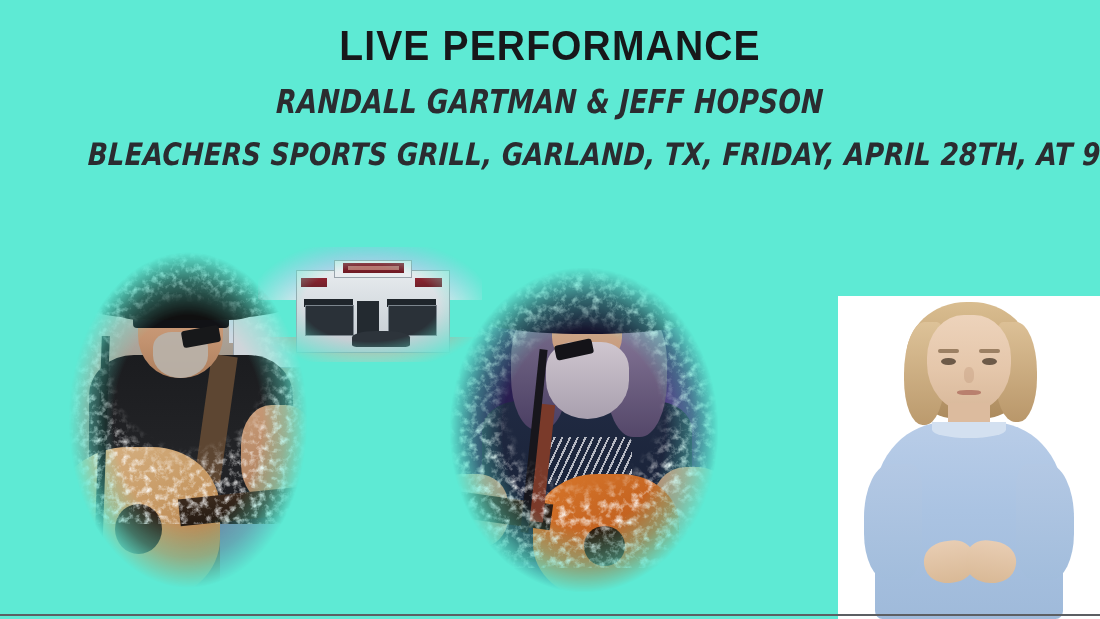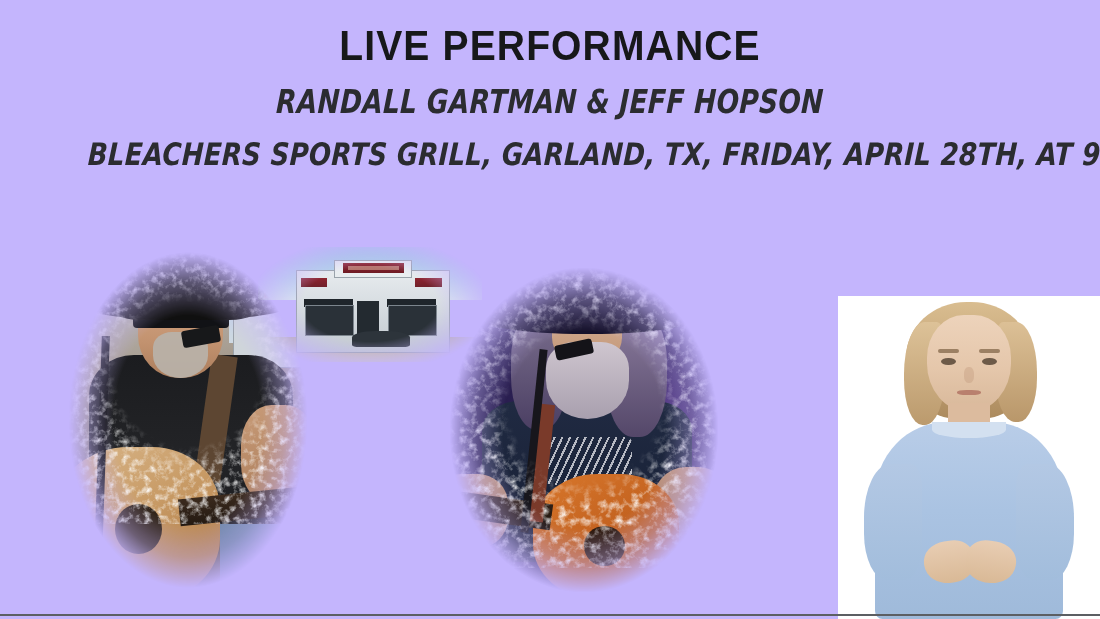--- a/index.html
+++ b/index.html
@@ -457,21 +457,21 @@
     bottom: 3px;
     width: 1100px;
     height: 2px;
     background: #5c5f63;
     z-index: 40;
   }
 </style>
 </head>
 <body>
 
-<div id="stage" style="background: #c4b5fd;">
+<div id="stage" style="background: #5eead4;">
 
   <div class="headline-block">
     <div class="title-main" style="color: rgb(23, 24, 26);">LIVE PERFORMANCE</div>
     <div class="title-sub1" style="color: rgb(43, 44, 48);">RANDALL GARTMAN &amp; JEFF HOPSON</div>
     <div class="title-sub2" style="color: rgb(43, 44, 48);">BLEACHERS SPORTS GRILL, GARLAND, TX, FRIDAY, APRIL 28TH, AT 9PM</div>
   </div>
 
   <div class="venue-photo">
     <div class="venue-sky"></div>
     <div class="venue-ground"></div>

